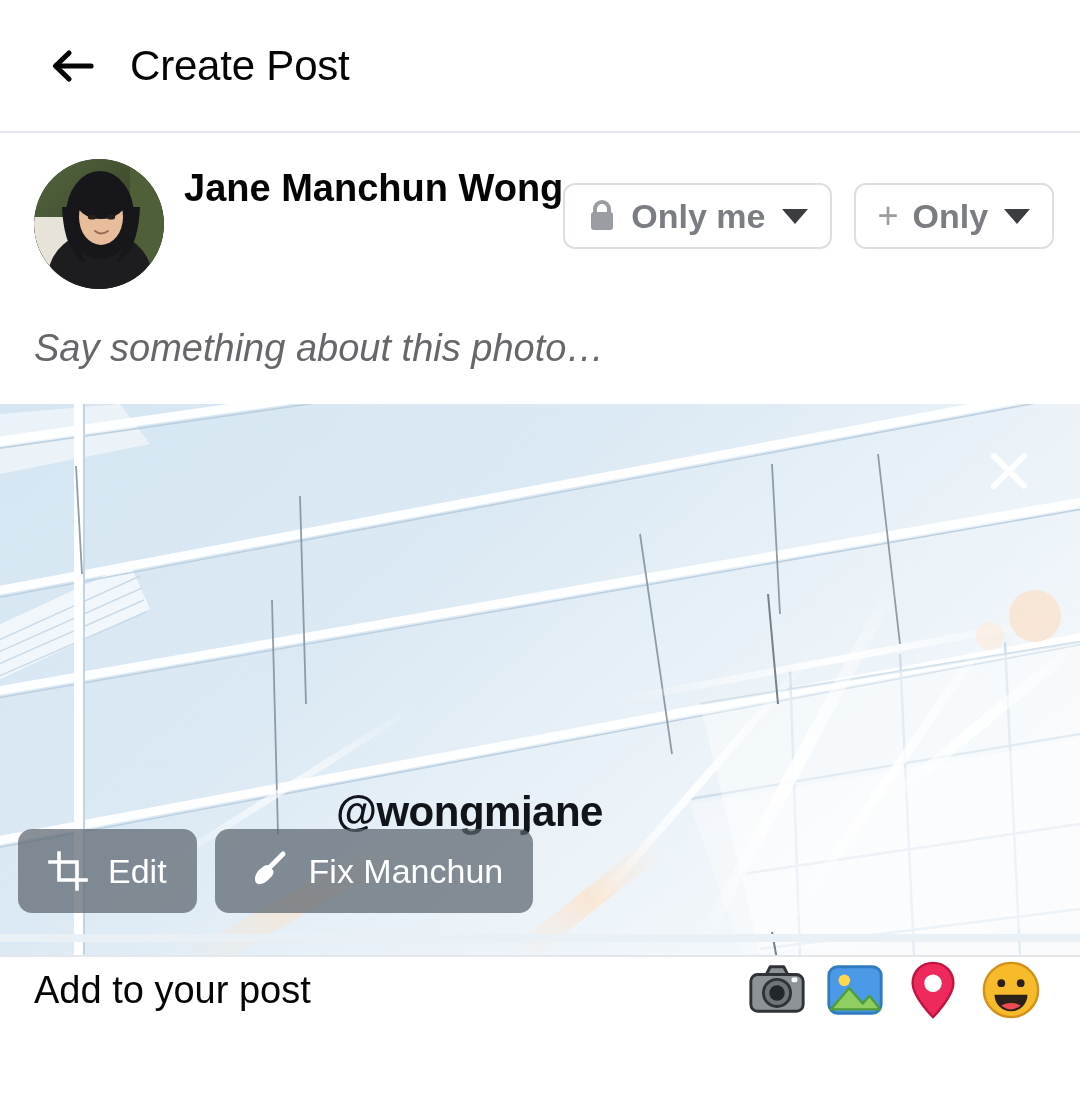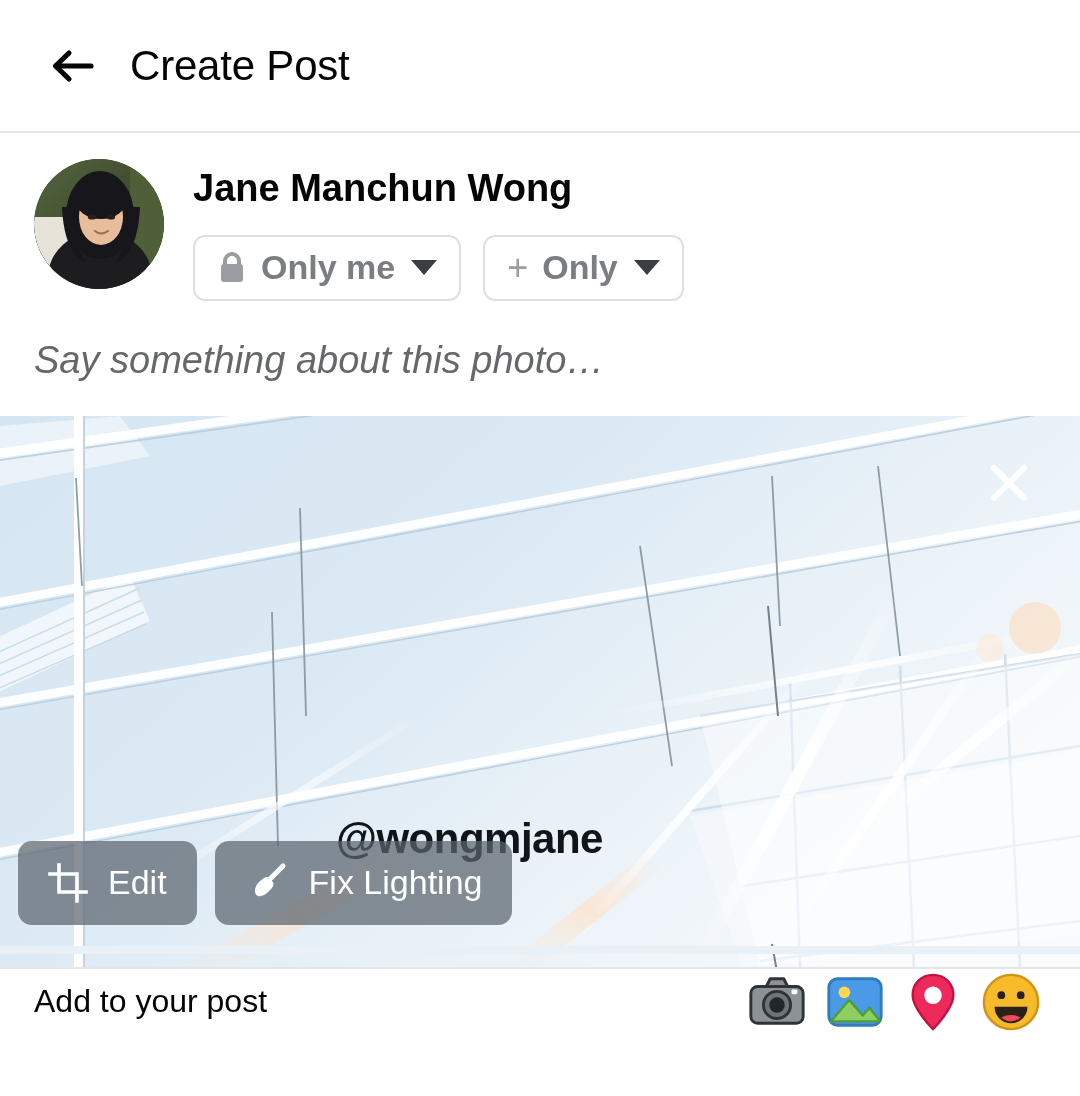--- a/index.html
+++ b/index.html
@@ -75,25 +75,24 @@
     width: 130px;
     height: 130px;
     border-radius: 50%;
     flex: 0 0 130px;
     overflow: hidden;
     position: relative;
     background: #2f3a26;
   }
   .avatar svg { display: block; width: 130px; height: 130px; }
   .identity-right {
-    margin-left: 29px;
+    margin-left: 20px;
     padding-top: 10px;
     display: flex;
-    flex-direction: column;
-    gap: 12px;
+    flex-direction: row;
   }
   .user-name {
     font-size: 38px;
     font-weight: bold;
     color: #050505;
     line-height: 1.05;
     white-space: nowrap;
   }
   .pill-row {
     display: flex;
@@ -217,21 +216,21 @@
 
   
   .bottom-bar {
     flex: 1 1 auto;
     display: flex;
     align-items: center;
     padding: 0 36px 0 34px;
     background: #ffffff;
   }
   .bottom-label {
-    font-size: 32px;
+    font-size: 38px;
     color: #050505;
     white-space: nowrap;
   }
   .bottom-spacer { flex: 1 1 auto; }
   .emoji-row { display: flex; align-items: center; }
   .emoji-btn {
     width: 66px;
     height: 66px;
     display: flex;
     align-items: center;
@@ -413,42 +412,42 @@
 
       <path d="M0 534 L1080 534" stroke="#e9f1f7" stroke-width="8" fill="none"></path>
     </svg>
 
     <div class="close-photo">
       <svg width="56" height="56" viewBox="0 0 56 56" aria-hidden="true">
         <path d="M13 13 L43 43 M43 13 L13 43" stroke="#ffffff" stroke-width="6" stroke-linecap="round" fill="none"></path>
       </svg>
     </div>
 
-    <div class="watermark" style="left:336px; top:399px;">@wongmjane</div>
+    <div class="watermark" style="left:336px; top:384px;">@wongmjane</div>
 
     <div class="photo-actions">
 
       <div class="photo-btn">
         <span class="photo-btn-icon">
           <svg width="40" height="40" viewBox="0 0 40 40" aria-hidden="true">
             <path d="M11 2 L11 29 L38 29" stroke="#ffffff" stroke-width="3.6" fill="none" stroke-linecap="square"></path>
             <path d="M2 11 L29 11 L29 38" stroke="#ffffff" stroke-width="3.6" fill="none" stroke-linecap="square"></path>
           </svg>
         </span>
         <span class="photo-btn-label">Edit</span>
       </div>
 
       <div class="photo-btn">
         <span class="photo-btn-icon">
           <svg width="44" height="44" viewBox="0 0 44 44" aria-hidden="true">
             <path d="M38 5 L24 19" stroke="#ffffff" stroke-width="5" stroke-linecap="round" fill="none"></path>
             <path d="M24 17 L27 20 q3 3 0 7 l-5 5 q-4 4 -9 3 q-3 -1 -3 -5 q0 -5 4 -9 l5 -4 q3 -2 5 0 z" fill="#ffffff"></path>
           </svg>
         </span>
-        <span class="photo-btn-label">Fix Lighting</span>
+        <span class="photo-btn-label">Fix Manchun</span>
       </div>
 
     </div>
   </div>
 
   <div class="bottom-bar">
     <div class="bottom-label">Add to your post</div>
     <div class="bottom-spacer"></div>
 
     <div class="emoji-row">

